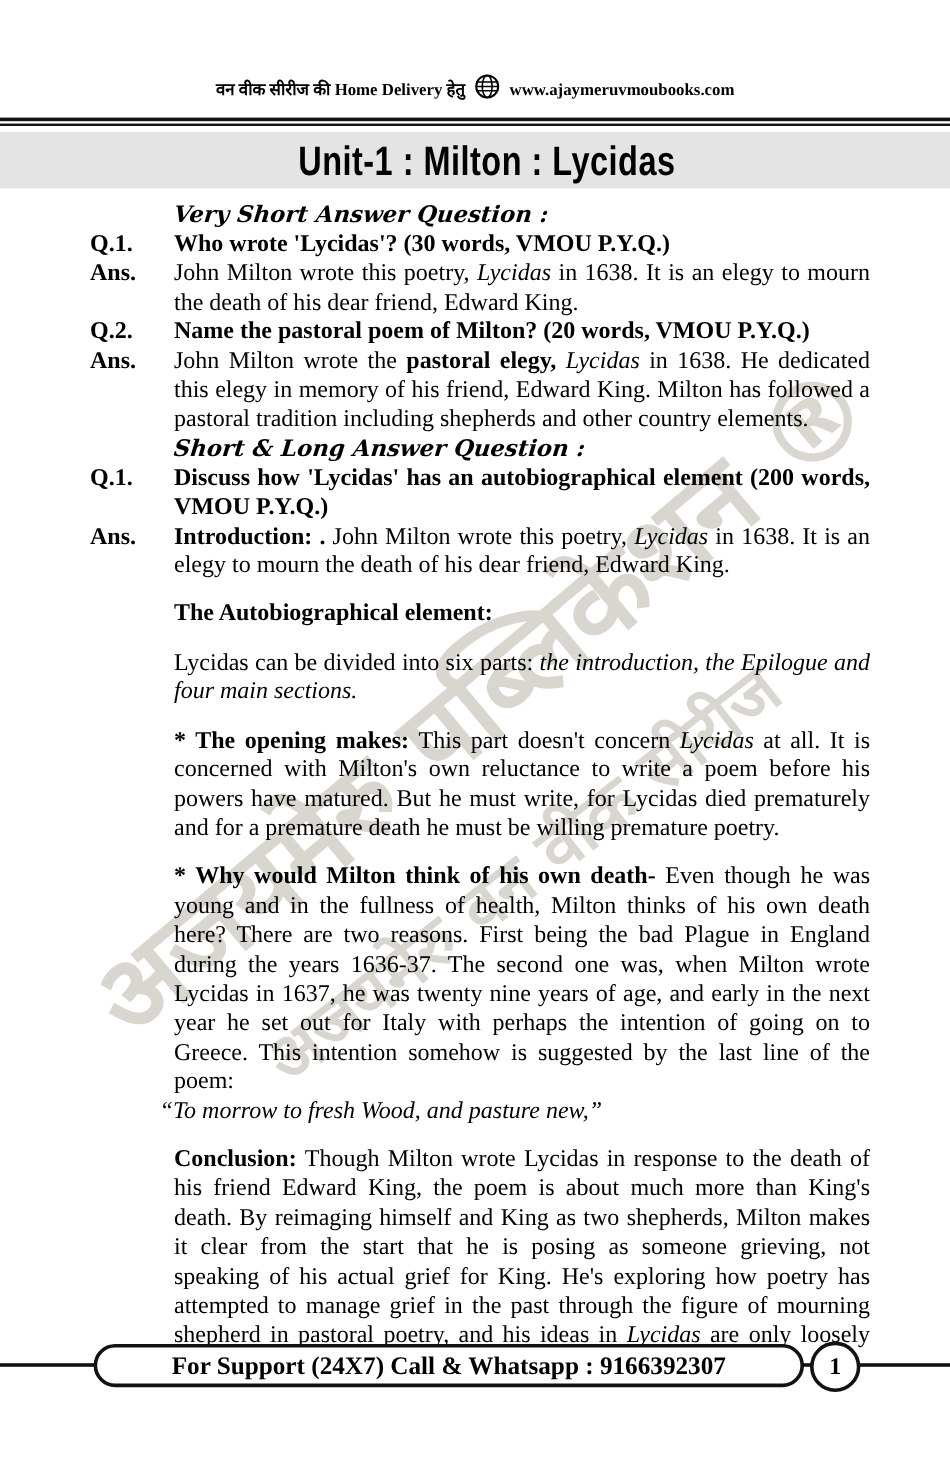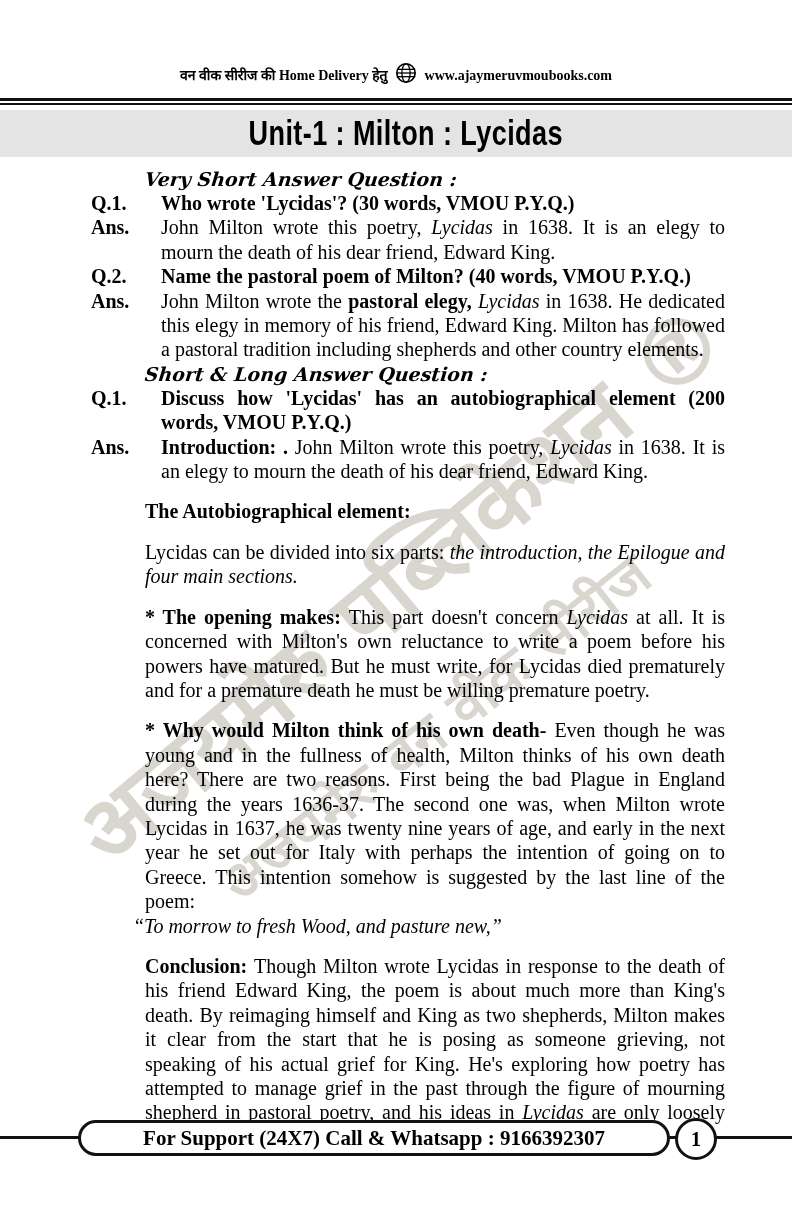--- a/index.html
+++ b/index.html
@@ -65,21 +65,21 @@
     transform:rotate(-38deg);
     transform-origin:left center;
   }
   
   .content{
     position:relative;z-index:1;
     padding:10px 67px 0 75px;
     font-size:20px;
     line-height:24.4px;
   }
-  .qa-row{display:flex;margin-left:16px;}
+  .qa-row{display:flex;}
   .qa-label{width:70px;flex-shrink:0;font-weight:bold;}
   .qa-text{flex:1;text-align:justify;}
   .para{margin-left:70px;text-align:justify;margin-top:16px;}
   .quote{margin-left:58px;}
   .section-heading{
     margin-left:70px;
     font-family:"DejaVu Serif", serif;
     font-size:19px;
     line-height:24px;
   }
@@ -148,21 +148,21 @@
     <div class="qa-row">
       <div class="qa-label">Q.1.</div>
       <div class="qa-text"><span class="seg-b">Who wrote 'Lycidas'? (30 words, VMOU P.Y.Q.)</span></div>
     </div>
     <div class="qa-row">
       <div class="qa-label">Ans.</div>
       <div class="qa-text"><span>John Milton wrote this poetry, </span><span class="seg-i">Lycidas</span><span> in 1638. It is an elegy to mourn the death of his dear friend, Edward King.</span></div>
     </div>
     <div class="qa-row">
       <div class="qa-label">Q.2.</div>
-      <div class="qa-text"><span class="seg-b">Name the pastoral poem of Milton? (40 words, VMOU P.Y.Q.)</span></div>
+      <div class="qa-text"><span class="seg-b">Name the pastoral poem of Milton? (20 words, VMOU P.Y.Q.)</span></div>
     </div>
     <div class="qa-row">
       <div class="qa-label">Ans.</div>
       <div class="qa-text"><span>John Milton wrote the </span><span class="seg-b">pastoral elegy, </span><span class="seg-i">Lycidas</span><span> in 1638. He dedicated this elegy in memory of his friend, Edward King. Milton has followed a pastoral tradition including shepherds and other country elements.</span></div>
     </div>
     <div class="section-heading"><span>Short &amp; Long Answer Question :</span></div>
     <div class="qa-row">
       <div class="qa-label">Q.1.</div>
       <div class="qa-text"><span class="seg-b">Discuss how 'Lycidas' has an autobiographical element (200 words, VMOU P.Y.Q.)</span></div>
     </div>

